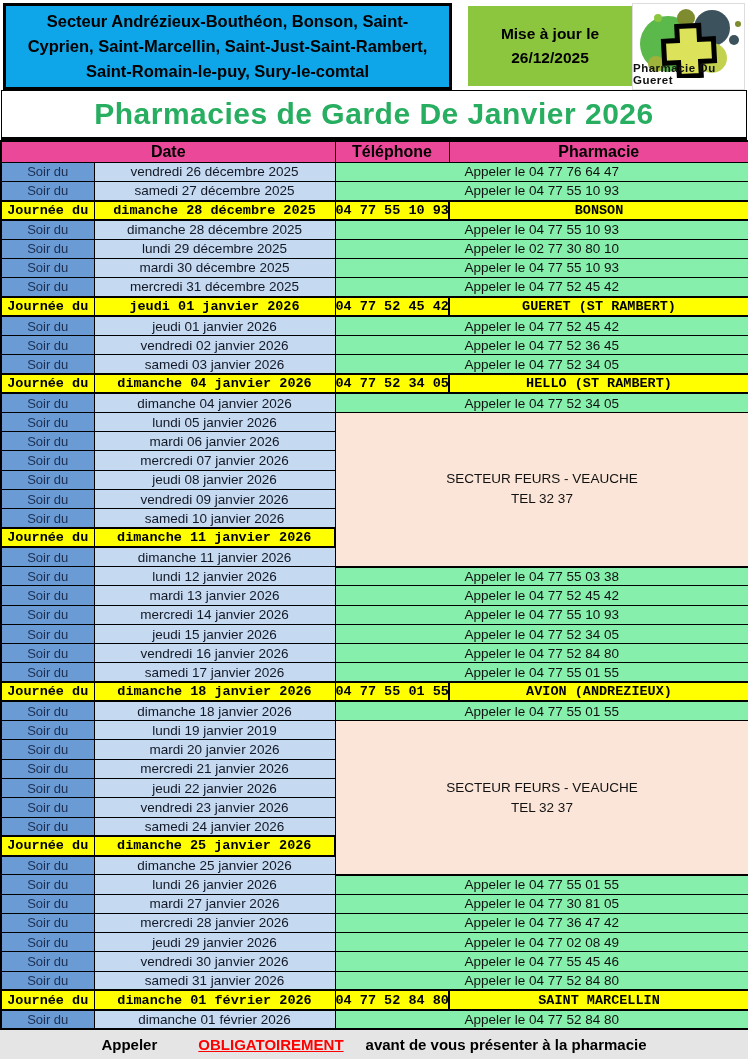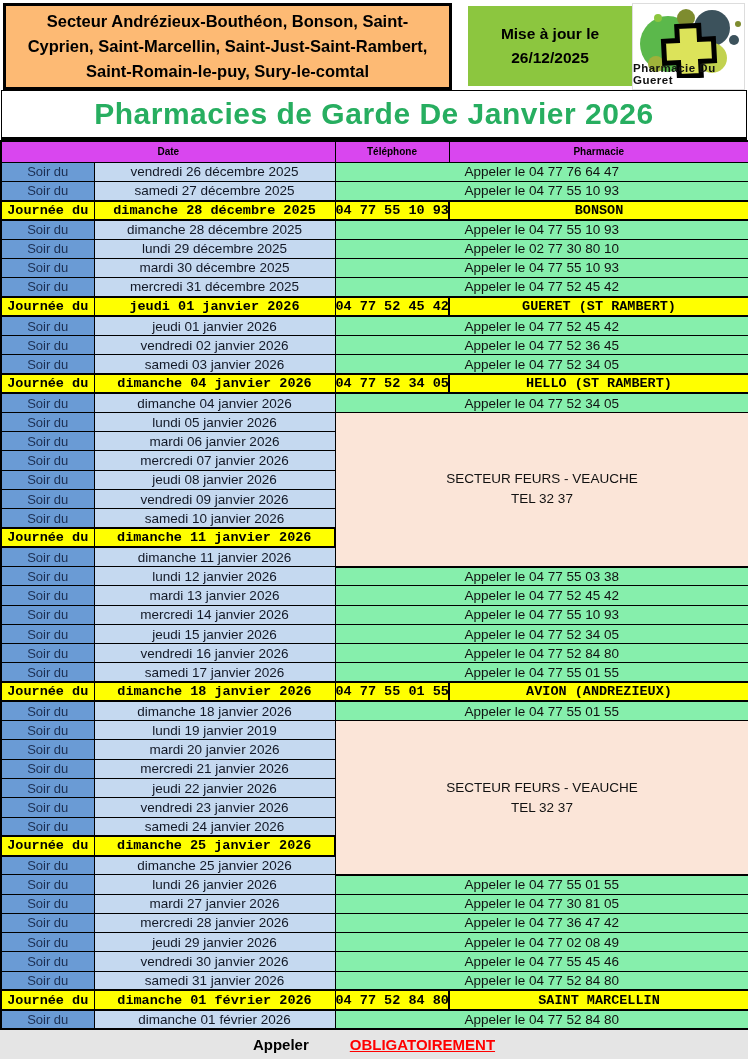--- a/index.html
+++ b/index.html
@@ -4,21 +4,21 @@
 <style>
   * { margin:0; padding:0; box-sizing:border-box; }
   html,body { background:#ffffff; }
   body { font-family:"Liberation Sans", sans-serif; width:748px; }
 
   .page { width:748px; height:1059px; background:#fff; display:flex; flex-direction:column; }
 
   
   .top { height:90px; display:flex; align-items:stretch; padding:3px 3px 0 3px; }
   .sector-box {
-    width:449px; background:#fdba74; border:3px solid #000;
+    width:449px; background:#0ea5e9; border:3px solid #000;
     display:flex; align-items:center; justify-content:center; text-align:center;
     font-weight:bold; font-size:16.5px; line-height:25px; color:#000; padding:0 14px;
   }
   .update-box {
     width:164px; background:#8CC63F; margin:3px 0 4px 16px;
     display:flex; flex-direction:column; align-items:center; justify-content:center;
     font-weight:bold; font-size:15.5px; line-height:24px; color:#000;
   }
   .logo-box { flex:1; position:relative; display:flex; flex-direction:column; align-items:center; justify-content:flex-end; border:1px solid #ddd; }
   .logo-box svg { position:absolute; top:2px; left:50%; transform:translateX(-50%); }
@@ -27,21 +27,21 @@
   
   .title-bar {
     height:50px; border:1px solid #000; border-bottom:3px solid #000; margin:0 1px;
     display:flex; align-items:center; justify-content:center; background:#fff;
   }
   .title-bar h1 { font-size:30px; font-weight:bold; color:#27AE60; letter-spacing:0.5px; }
 
   
   table { border-collapse:collapse; table-layout:fixed; width:748px; border:2px solid #000; }
   td { border:1px solid #000; text-align:center; vertical-align:middle; overflow:hidden; white-space:nowrap; }
-  thead td { height:21px; background:#d946ef; font-weight:bold; font-size:10px; color:#000; }
+  thead td { height:21px; background:#ec4899; font-weight:bold; font-size:16px; color:#000; }
   tbody td { height:19.27px; font-size:13.5px; }
 
   tr.evening .cell-label { background:#6A9BD5; color:#1C2F52; font-size:13px; }
   tr.evening .cell-date  { background:#C5D9F0; color:#121826; }
   .cell-call { background:#86efac; color:#111; }
 
   tr.day td { background:#FFFF00; color:#000; font-weight:bold; border-top:2.5px solid #000; border-bottom:2.5px solid #000;font-family:Liberation Mono, monospace; }
   tr.day .cell-phone { border-right:2.5px solid #000; }
   tr.day.in-sector .cell-label { border-left:2.5px solid #000; }
   tr.day.in-sector .cell-date  { border-right:2.5px solid #000; }
@@ -323,15 +323,16 @@
           <td class="cell-label">Soir du</td>
           <td class="cell-date">dimanche 01 février 2026</td>
           <td class="cell-call" colspan="2">Appeler le 04 77 52 84 80</td>
         </tr>
       </tbody>
   </table>
 
   <div class="footer">
     <span>Appeler</span>
     <span class="mandatory">OBLIGATOIREMENT</span>
+    <span>avant de vous présenter à la pharmacie</span>
   </div>
 
 </div>
 
 </body></html>

